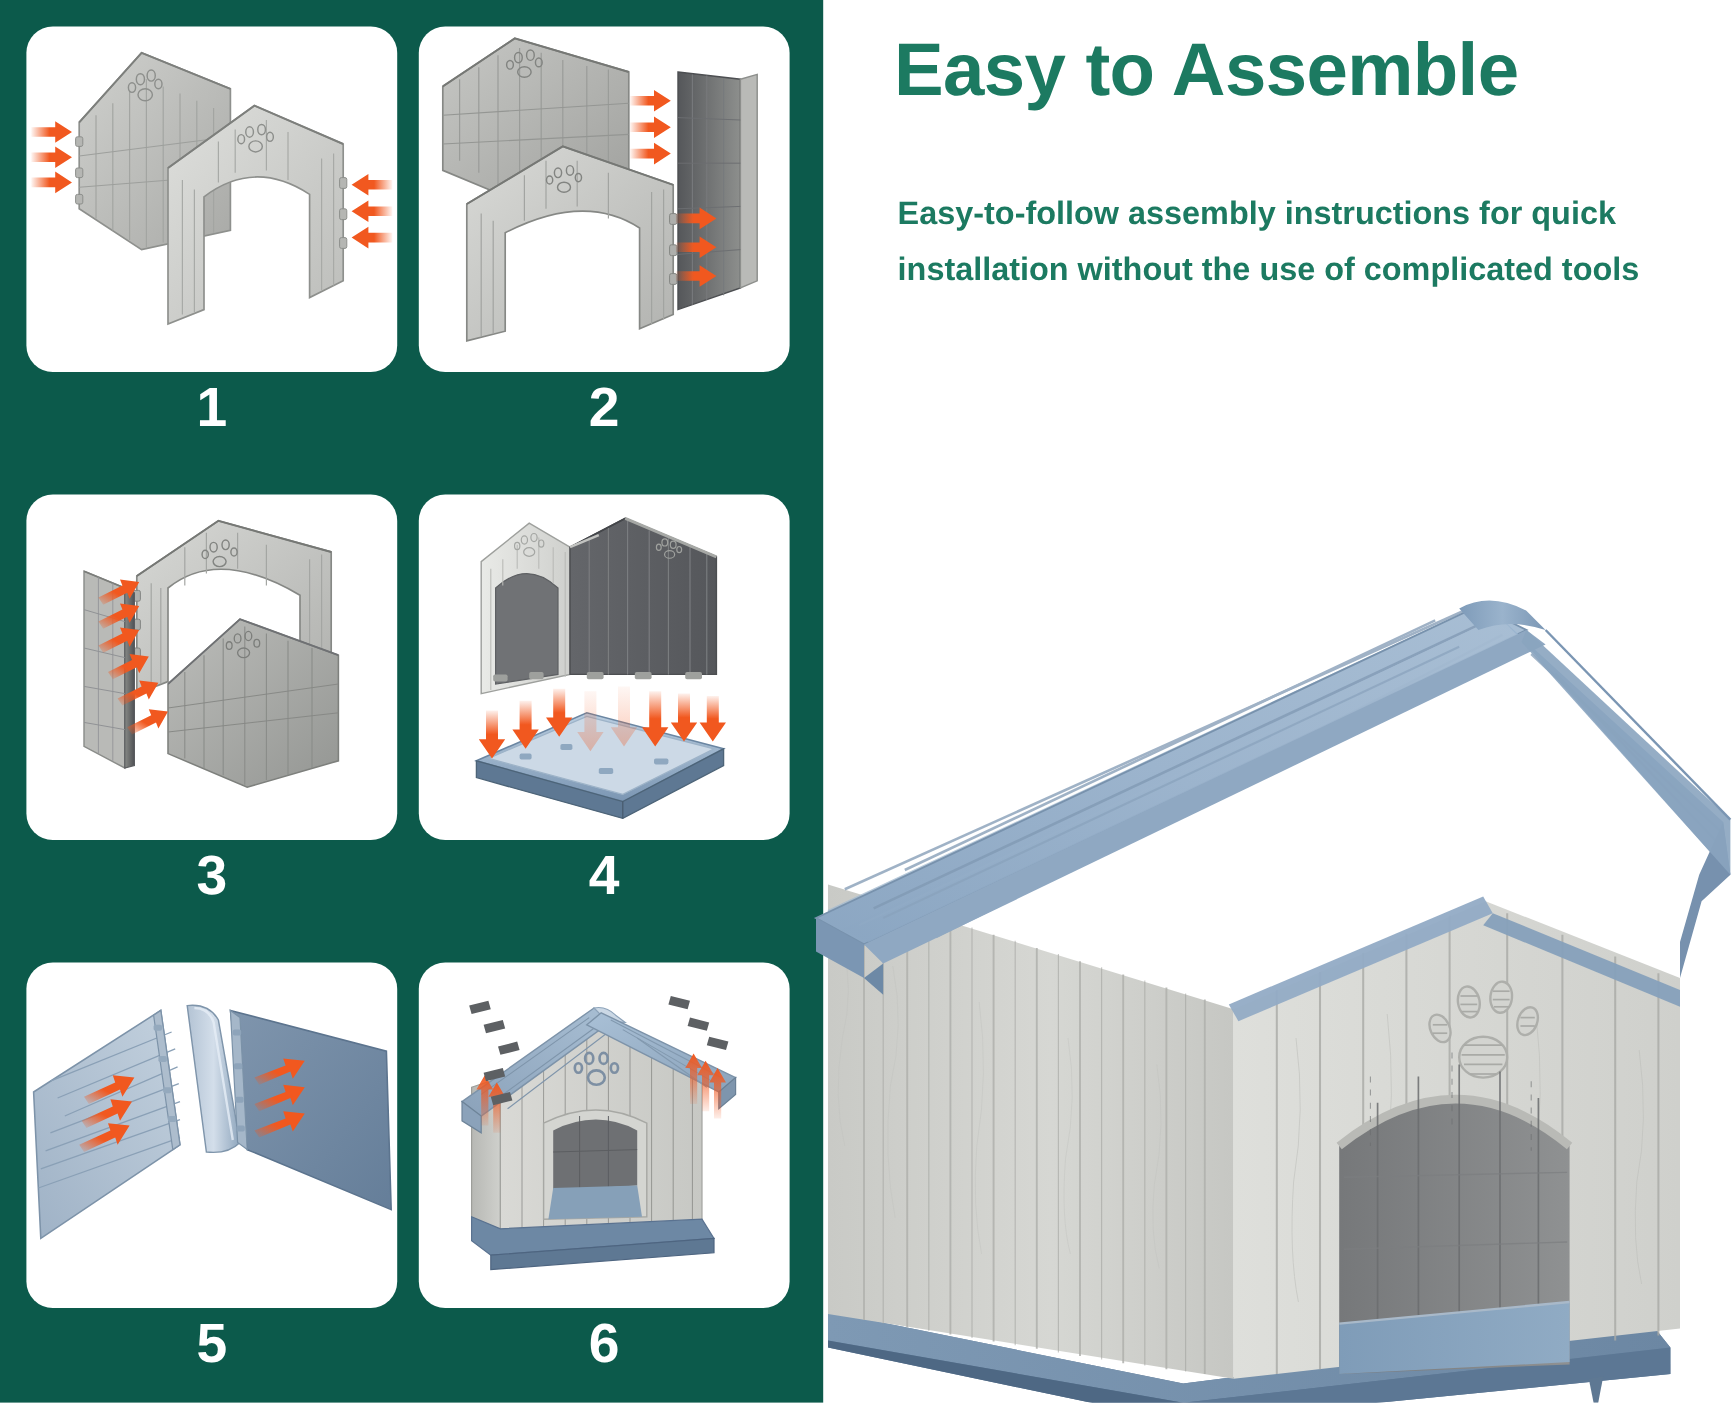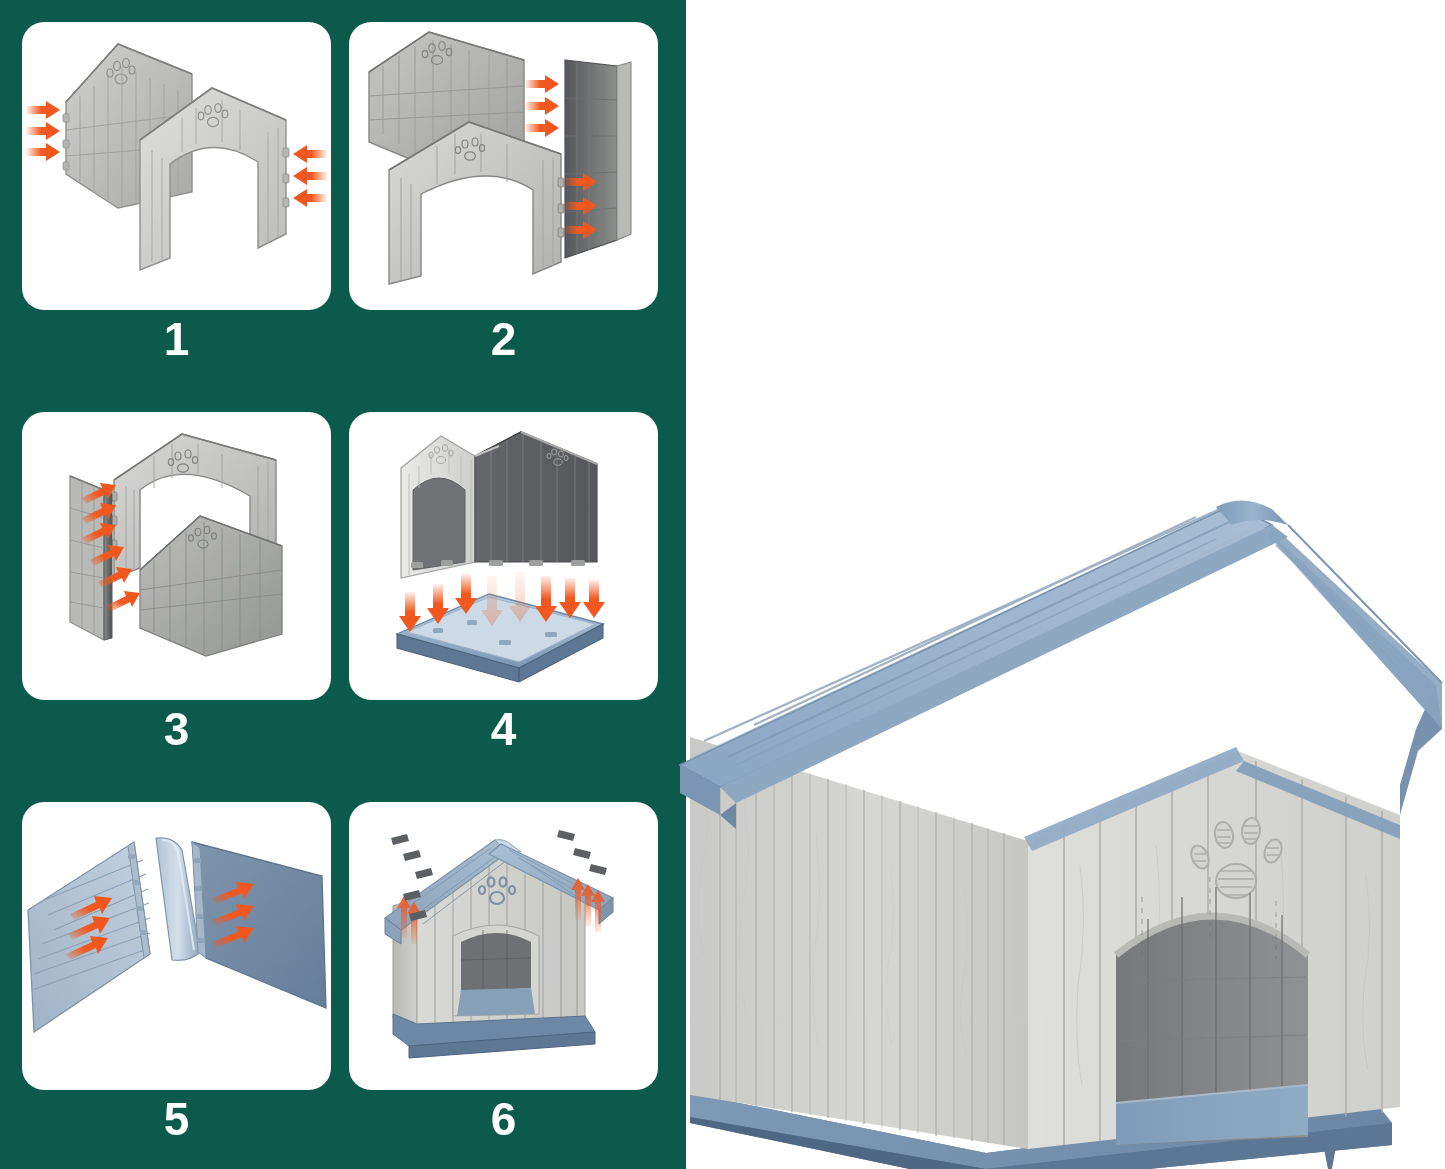--- a/index.html
+++ b/index.html
@@ -630,20 +630,22 @@
           <path d="M210 28 l16 4 l-2 7 l-16 -4 Z"></path>
           <path d="M226 46 l16 4 l-2 7 l-16 -4 Z"></path>
           <path d="M242 62 l16 4 l-2 7 l-16 -4 Z"></path>
         </g>
       </svg>
     </div>
     <div class="step-num" style="left:349px; top:1096px; width:309px;">6</div>
 
   </div>
 
+  <h1 id="headline">Easy to Assemble</h1>
+  <p id="subhead">Easy-to-follow assembly instructions for quick installation without the use of complicated tools</p>
 
   <div id="hero">
     <svg viewBox="0 0 769 684">
       <defs>
         <linearGradient id="heroRoofL" x1="0" y1="1" x2="1" y2="0">
           <stop offset="0" stop-color="#8ba6c2"></stop>
             <stop offset="0.5" stop-color="#9cb4cd"></stop>
           <stop offset="1" stop-color="#a8bed4"></stop>
         </linearGradient>
         <linearGradient id="heroRoofR" x1="0" y1="0" x2="1" y2="1">

